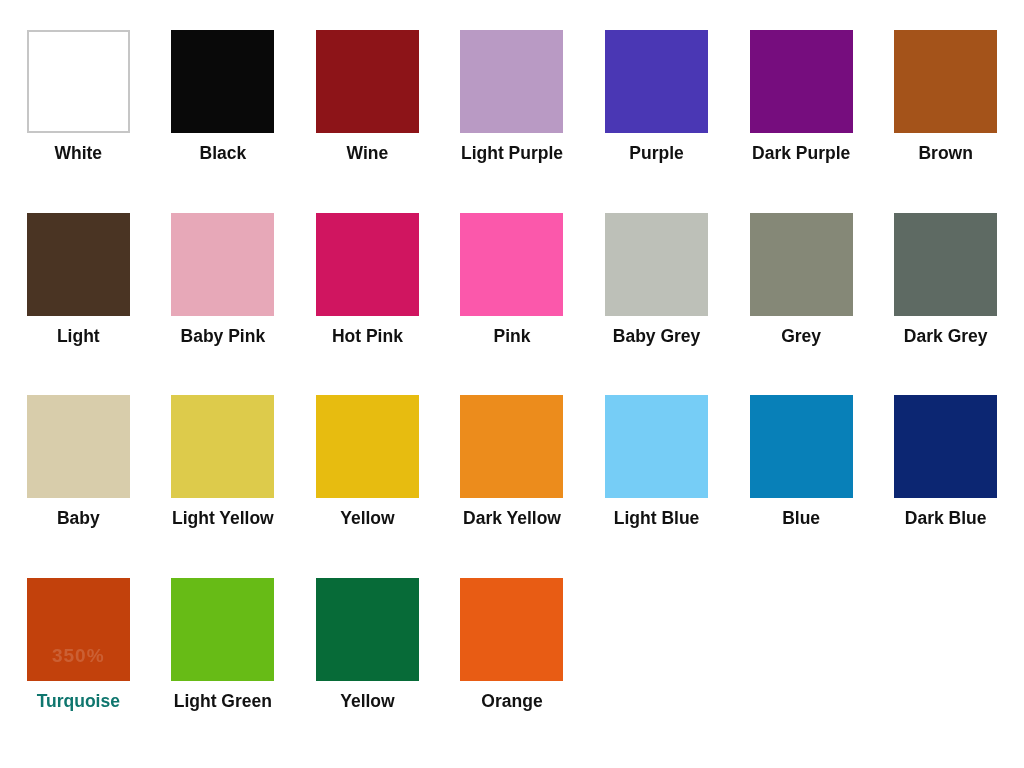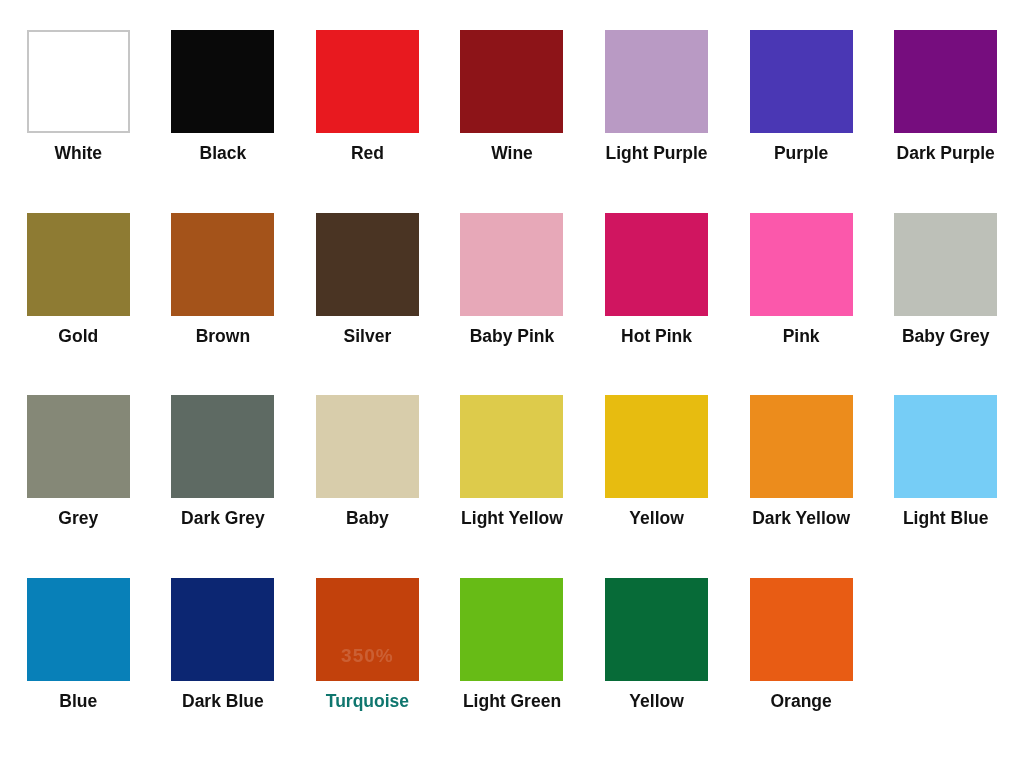--- a/index.html
+++ b/index.html
@@ -81,50 +81,42 @@
 <div id="swatch-grid">
     <div class="swatch-cell">
       <div class="chip bordered" style="background: rgb(255, 255, 255); border-color: rgb(198, 198, 198);"></div>
       <div class="chip-label" style="color: rgb(17, 17, 17);">White</div>
     </div>
     <div class="swatch-cell">
       <div class="chip" style="background: rgb(9, 9, 9);"></div>
       <div class="chip-label" style="color: rgb(17, 17, 17);">Black</div>
     </div>
     <div class="swatch-cell">
-      <div class="chip" style="background: rgb(232, 25, 31);"></div>
-      <div class="chip-label" style="color: rgb(17, 17, 17);">Red</div>
-    </div>
-    <div class="swatch-cell">
       <div class="chip" style="background: rgb(141, 20, 24);"></div>
       <div class="chip-label" style="color: rgb(17, 17, 17);">Wine</div>
     </div>
     <div class="swatch-cell">
       <div class="chip" style="background: rgb(185, 154, 196);"></div>
       <div class="chip-label" style="color: rgb(17, 17, 17);">Light Purple</div>
     </div>
     <div class="swatch-cell">
       <div class="chip" style="background: rgb(74, 55, 180);"></div>
       <div class="chip-label" style="color: rgb(17, 17, 17);">Purple</div>
     </div>
     <div class="swatch-cell">
       <div class="chip" style="background: rgb(118, 13, 126);"></div>
       <div class="chip-label" style="color: rgb(17, 17, 17);">Dark Purple</div>
     </div>
     <div class="swatch-cell">
-      <div class="chip" style="background: rgb(142, 123, 51);"></div>
-      <div class="chip-label" style="color: rgb(17, 17, 17);">Gold</div>
-    </div>
-    <div class="swatch-cell">
       <div class="chip" style="background: rgb(164, 83, 26);"></div>
       <div class="chip-label" style="color: rgb(17, 17, 17);">Brown</div>
     </div>
     <div class="swatch-cell">
       <div class="chip" style="background: rgb(74, 52, 35);"></div>
-      <div class="chip-label" style="color: rgb(17, 17, 17);">Silver</div>
+      <div class="chip-label" style="color: rgb(17, 17, 17);">Light</div>
     </div>
     <div class="swatch-cell">
       <div class="chip" style="background: rgb(231, 168, 184);"></div>
       <div class="chip-label" style="color: rgb(17, 17, 17);">Baby Pink</div>
     </div>
     <div class="swatch-cell">
       <div class="chip" style="background: rgb(208, 21, 96);"></div>
       <div class="chip-label" style="color: rgb(17, 17, 17);">Hot Pink</div>
     </div>
     <div class="swatch-cell">

